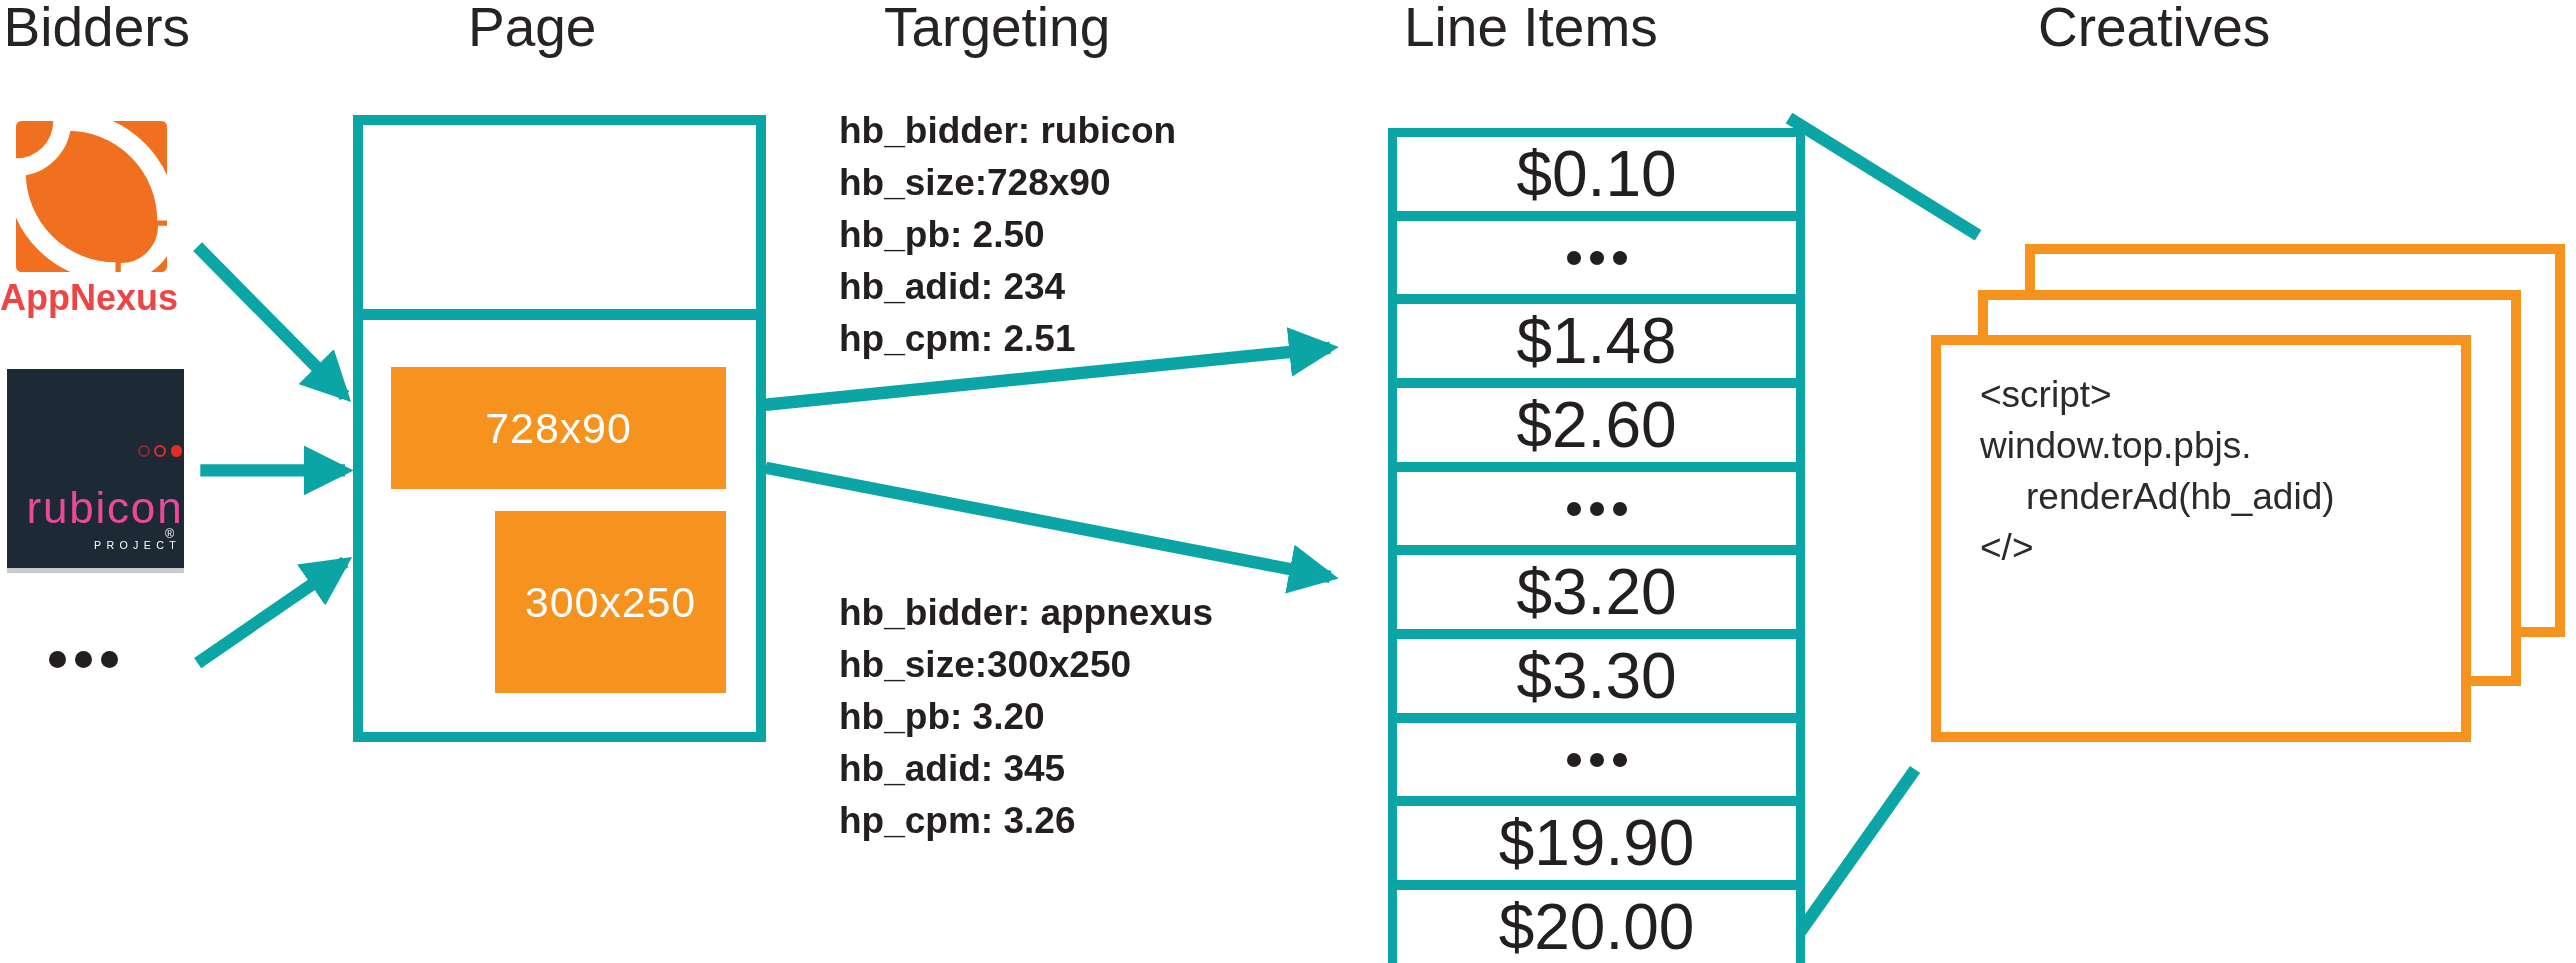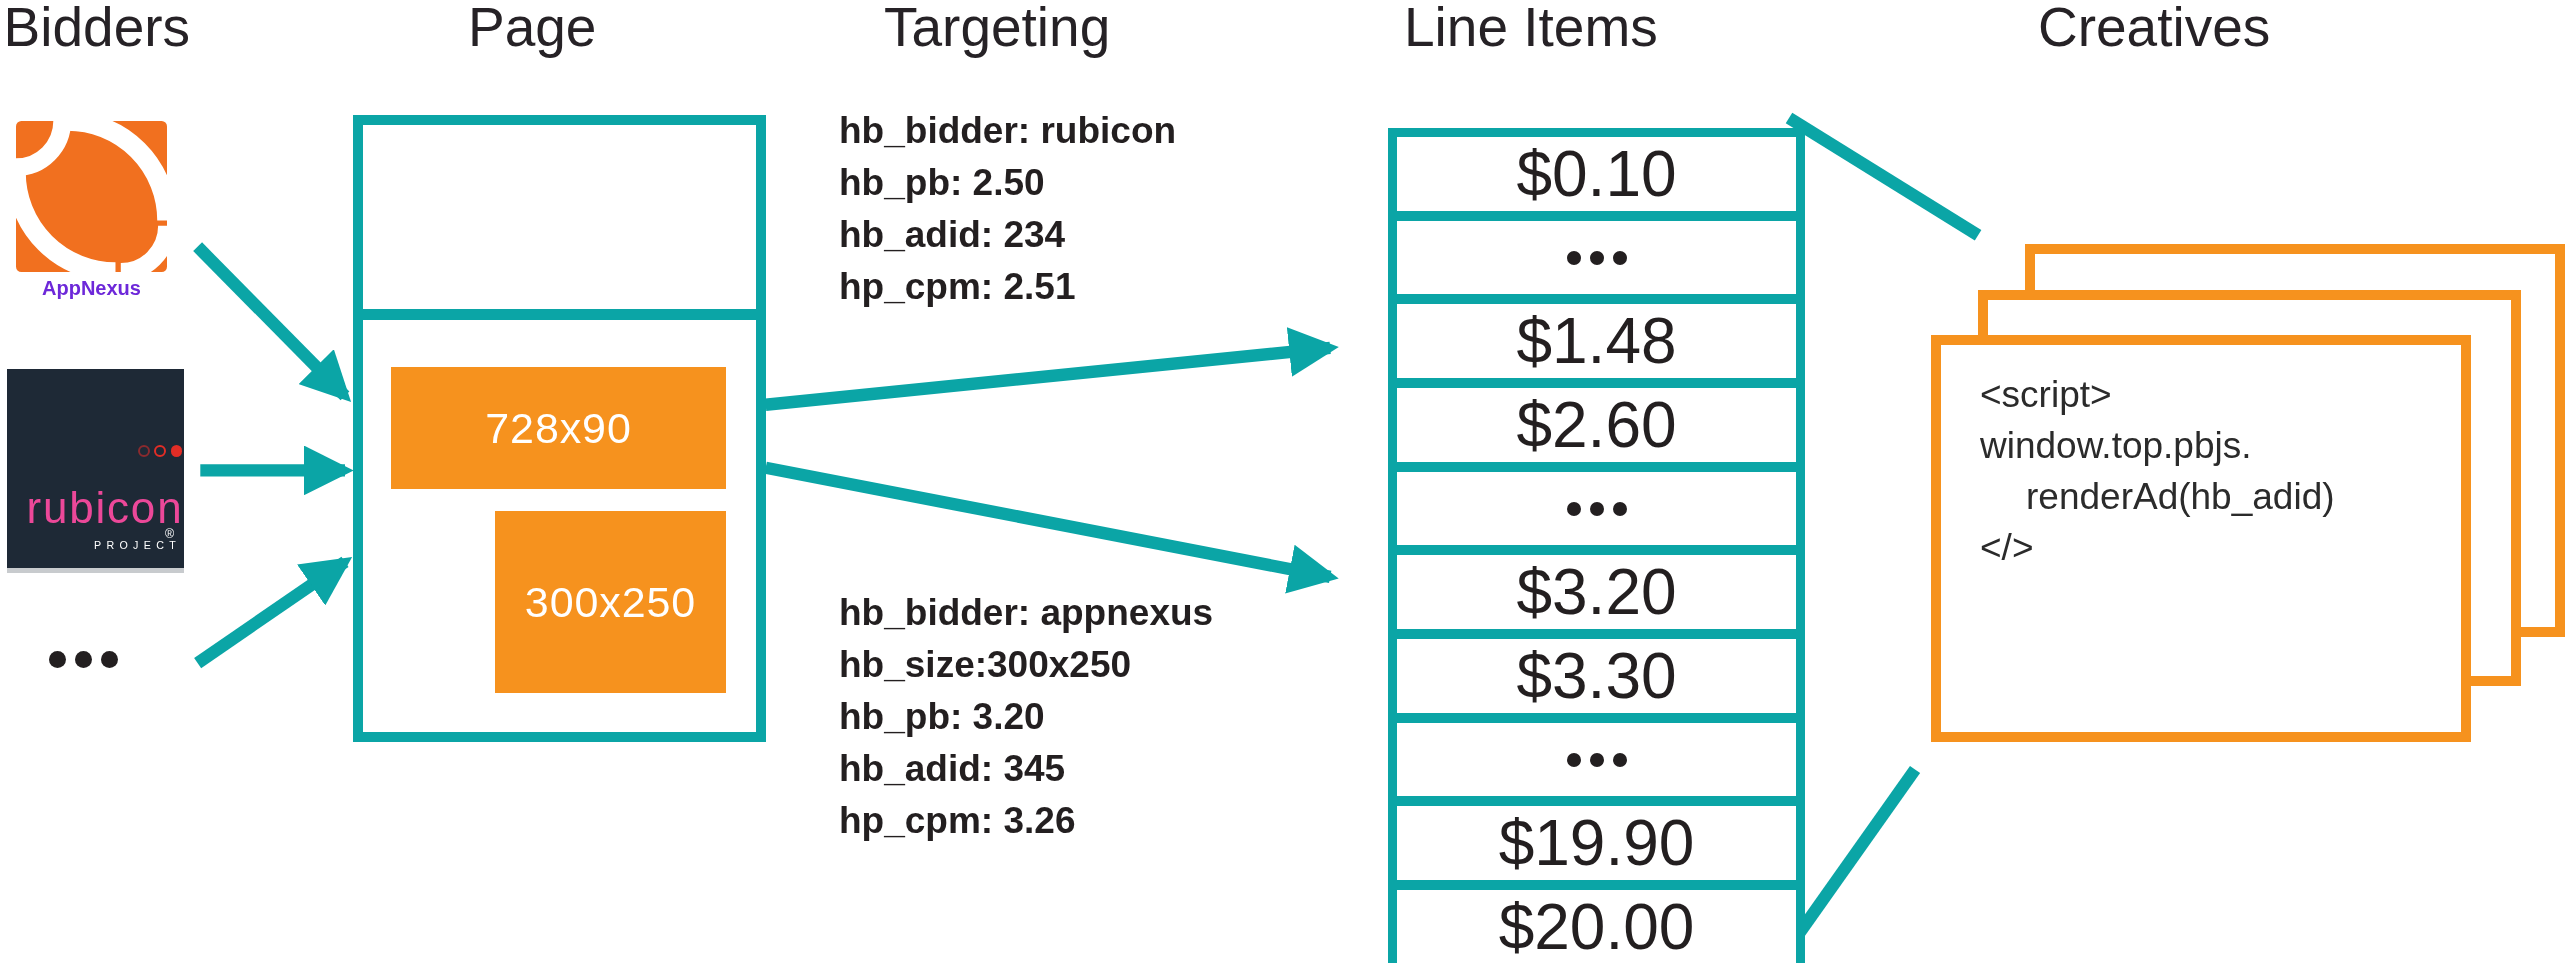--- a/index.html
+++ b/index.html
@@ -11,21 +11,21 @@
           font-family:"Liberation Sans", sans-serif;color:var(--dark);}
   .abs{position:absolute;}
   
   .col-title{position:absolute;top:-5.3px;font-size:55px;font-weight:400;color:#262226;letter-spacing:0;}
   
   svg.overlay{position:absolute;left:0;top:0;width:2576px;height:963px;pointer-events:none;}
   svg.overlay line{stroke:var(--teal);stroke-width:14;}
   svg.overlay #ah path{fill:var(--teal);}
   
   .appnexus-logo{left:16px;top:120px;width:151px;height:153px;}
-  .appnexus-label{left:0px;top:277px;width:183px;text-align:center;font-size:20px;font-weight:600;color:#6d28d9;}
+  .appnexus-label{left:0px;top:277px;width:183px;font-size:36px;font-weight:600;color:#ef4444;}
   .rubicon-card{left:7px;top:369px;width:177px;height:199px;background:var(--rubicon-bg);
                 border-bottom:5.3px solid #c8cbce;}
   .rubicon-word{position:absolute;left:19.5px;top:114px;font-size:44px;font-weight:500;color:#ec4899;
                 letter-spacing:1.8px;}
   .rubicon-reg{position:absolute;left:158px;top:158px;font-size:12.4px;color:#fff;}
   .rubicon-sub{position:absolute;left:87px;top:170px;font-size:10.7px;color:#fff;letter-spacing:5.3px;}
   .rubicon-dots{position:absolute;left:131px;top:76px;display:flex;gap:4.4px;align-items:center;}
   .rdot{width:11.5px;height:11.5px;border-radius:50%;}
   .rdot.ring1{border:2.7px solid var(--rubicon-ring);width:8px;height:8px;}
   .rdot.ring2{border:2.7px solid var(--rubicon-red);width:8px;height:8px;}
@@ -119,20 +119,21 @@
   <div class="abs page-divider"></div>
   <div class="slot slot-728">
     <span>728x90</span>
   </div>
   <div class="slot slot-300">
     <span>300x250</span>
   </div>
 
   <div class="targeting-block tb1" id="targeting-block-1">
       <div>hb_bidder: rubicon</div>
+      <div>hb_size:728x90</div>
       <div>hb_pb: 2.50</div>
       <div>hb_adid: 234</div>
       <div>hp_cpm: 2.51</div>
     </div>
   <div class="targeting-block tb2" id="targeting-block-2">
       <div>hb_bidder: appnexus</div>
       <div>hb_size:300x250</div>
       <div>hb_pb: 3.20</div>
       <div>hb_adid: 345</div>
       <div>hp_cpm: 3.26</div>

